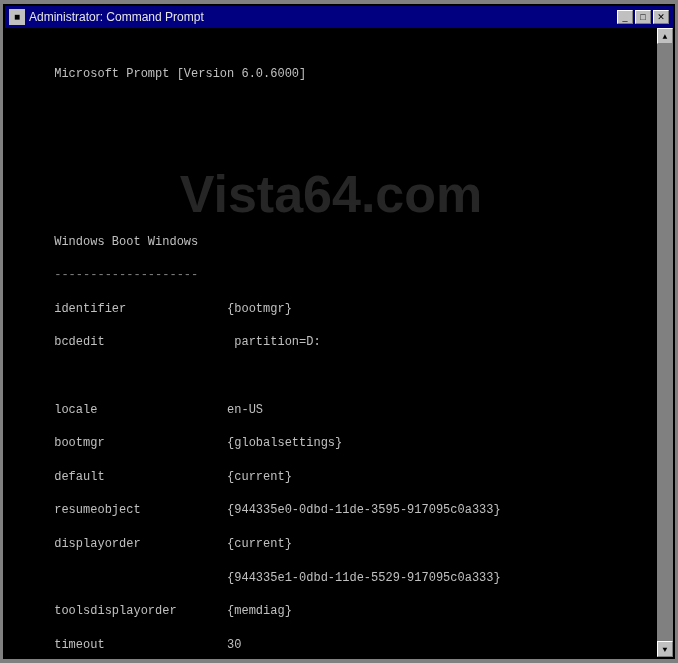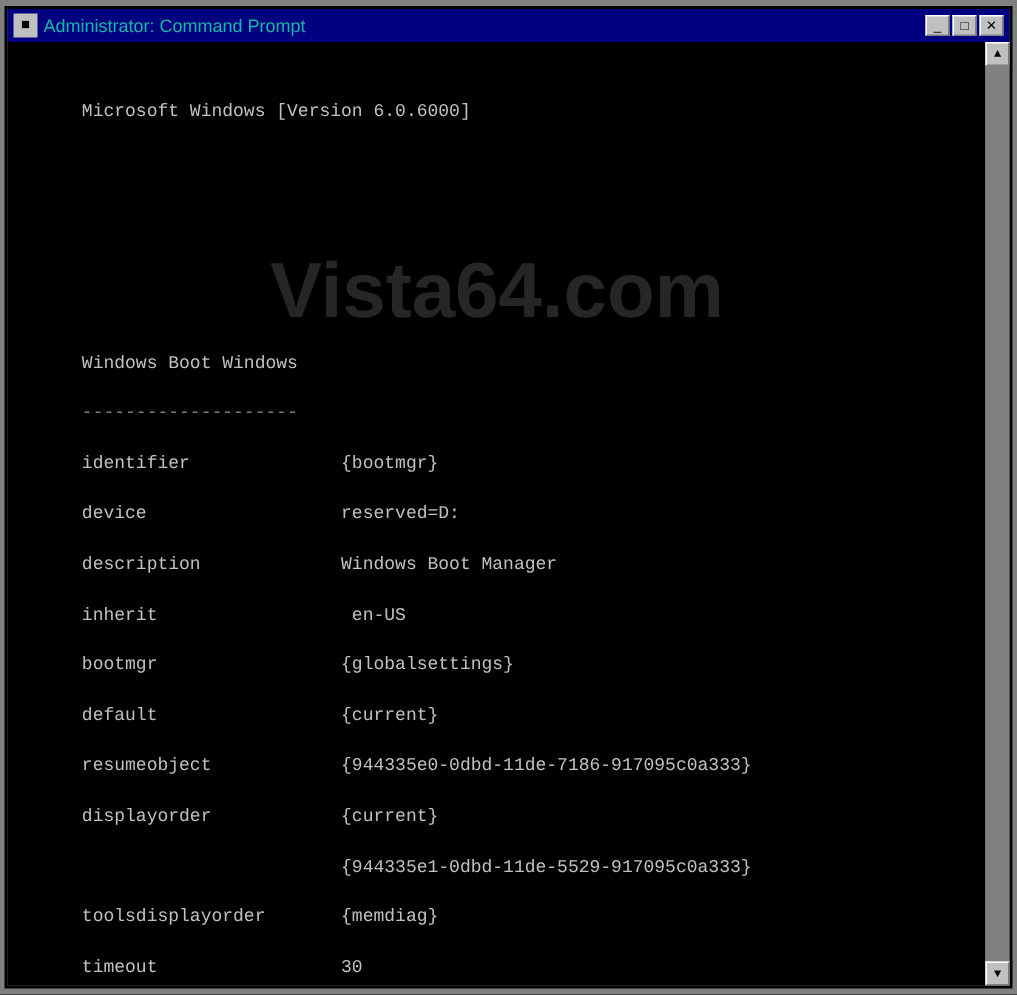--- a/index.html
+++ b/index.html
@@ -38,21 +38,21 @@
       height: 16px;
       background: #c0c0c0;
       font-size: 10px;
       display: flex;
       align-items: center;
       justify-content: center;
       color: #000;
       font-weight: bold;
     }
     .title-text {
-      color: #14b8a6;
+      color: #e5e5e5;
       font-size: 12px;
       font-family: 'Segoe UI', Arial, sans-serif;
     }
     .title-controls {
       display: flex;
       gap: 2px;
     }
     .title-btn {
       width: 16px;
       height: 14px;
@@ -138,34 +138,34 @@
     </div>
     <div class="title-controls">
       <div class="title-btn">_</div>
       <div class="title-btn">□</div>
       <div class="title-btn">✕</div>
     </div>
   </div>
   <div class="content-area">
     <div class="terminal">
       <div class="watermark">Vista64.com</div>
-      <span>Microsoft Windows [Version 6.0.6000]</span><br>
+      <span>Microsoft Prompt [Version 6.0.6000]</span><br>
       <br>
       <br>
       <br>
       <br>
       <span>Windows Boot Windows</span><br>
       <span class="section-divider">--------------------</span><br>
       <span>identifier              {bootmgr}</span><br>
-      <span>device                  reserved=D:</span><br>
-      <span>description             Windows Boot Manager</span><br>
-      <span>inherit                  en-US</span><br>
+      <span>bcdedit                  partition=D:</span><br>
+      <br>
+      <span>locale                  en-US</span><br>
       <span>bootmgr                 {globalsettings}</span><br>
       <span>default                 {current}</span><br>
-      <span>resumeobject            {944335e0-0dbd-11de-7186-917095c0a333}</span><br>
+      <span>resumeobject            {944335e0-0dbd-11de-3595-917095c0a333}</span><br>
       <span>displayorder            {current}</span><br>
       <span>                        {944335e1-0dbd-11de-5529-917095c0a333}</span><br>
       <span>toolsdisplayorder       {memdiag}</span><br>
       <span>timeout                 30</span><br>
       <br>
       <br>
       <br>
       <br>
       <br>
       <br>

